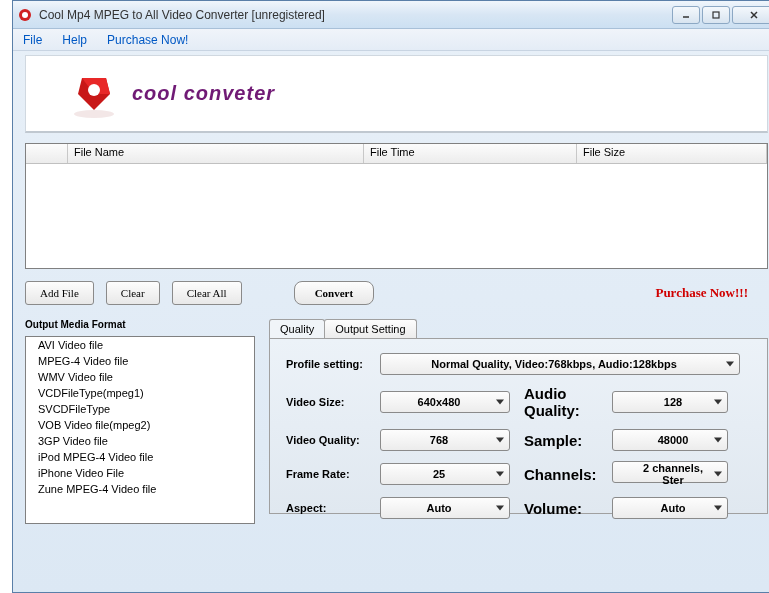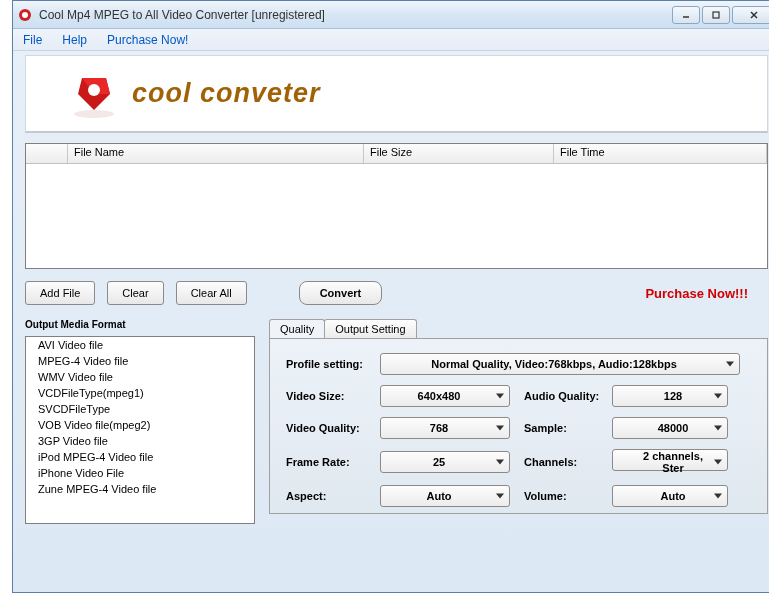--- a/index.html
+++ b/index.html
@@ -10,46 +10,46 @@
 .titlebar-text { flex: 1; color: #333; font-size: 12px; }
 .win-controls { display: flex; gap: 2px; }
 .win-btn { width: 28px; height: 18px; border: 1px solid #8ca8c4; background: linear-gradient(to bottom, #f4f8fc, #d8e4f0); border-radius: 3px; display: flex; align-items: center; justify-content: center; cursor: pointer; }
 .win-btn svg { width: 10px; height: 10px; }
 .close-btn { width: 44px; }
 .menubar { height: 22px; background: linear-gradient(to bottom, #f0f4fa, #e4ecf6); display: flex; align-items: center; padding: 0 6px; gap: 12px; border-bottom: 1px solid #c8d4e2; }
 .menu-item { color: #0058c4; cursor: pointer; padding: 2px 4px; }
 .content { flex: 1; padding: 4px 12px 12px; display: flex; flex-direction: column; }
 .logo-area { height: 78px; background: #fff; display: flex; align-items: center; padding-left: 42px; border: 1px solid #d0d8e0; border-bottom: 2px solid #c0c8d0; }
 .logo-icon { width: 52px; height: 52px; margin-right: 12px; }
-.logo-text { font-size: 27px; font-weight: 600; letter-spacing: 1px; color: #a16207; font-style: italic; text-transform: lowercase; font-family: Arial, sans-serif; }
+.logo-text { font-size: 20px; font-weight: 600; letter-spacing: 1px; color: #701a75; font-style: italic; text-transform: lowercase; font-family: Arial, sans-serif; }
 .file-table-wrap { margin-top: 10px; border: 1px solid #808080; background: #fff; }
 .file-table-header { display: flex; background: linear-gradient(to bottom, #fcfcfc, #ececec); border-bottom: 1px solid #c0c0c0; height: 20px; }
 .fth-col { border-right: 1px solid #c8c8c8; padding: 2px 6px; font-size: 11px; }
 .fth-check { width: 42px; }
 .fth-name { width: 296px; }
 .fth-size { width: 190px; }
 .fth-time { flex: 1; }
 .file-table-body { height: 104px; background: #fff; }
-.action-row { display: flex; align-items: center; margin-top: 12px; gap: 12px; }
+.action-row { display: flex; align-items: center; margin-top: 12px; gap: 12px; font-family: Liberation Serif, serif; }
 .btn { height: 24px; padding: 0 14px; background: linear-gradient(to bottom, #fdfdfd, #e8e8e8); border: 1px solid #8a8a8a; border-radius: 3px; font-size: 11px; cursor: pointer; font-family: inherit; }
 .btn-convert { font-weight: bold; margin-left: 40px; padding: 0 20px; border-radius: 8px; }
 .purchase { color: #d00000; font-weight: bold; font-size: 13px; margin-left: auto; margin-right: 20px; cursor: pointer; }
 .lower { display: flex; margin-top: 14px; gap: 14px; flex: 1; }
 .format-panel { width: 230px; }
 .panel-title { font-weight: bold; font-size: 10px; margin-bottom: 6px; }
 .format-list { border: 1px solid #808080; background: #fff; height: 188px; overflow-y: scroll; }
 .format-item { padding: 2px 12px; font-size: 11px; cursor: pointer; white-space: nowrap; }
 .settings-panel { flex: 1; }
 .tabs { display: flex; }
 .tab { padding: 3px 10px; border: 1px solid #a0a0a0; border-bottom: none; background: linear-gradient(to bottom, #fdfdfd, #ececec); font-size: 11px; cursor: pointer; border-radius: 3px 3px 0 0; margin-right: -1px; position: relative; }
 .tab.active { background: #f0f4f8; z-index: 2; font-weight: normal; }
 .tab-body { border: 1px solid #a0a0a0; padding: 14px 16px; background: linear-gradient(to bottom, #ecf2f8, #e0e8f0); height: 176px; }
 .setting-row { display: flex; align-items: center; margin-bottom: 10px; }
 .setting-label { font-weight: bold; font-size: 11px; width: 94px; }
-.setting-label-r { font-weight: bold; font-size: 11px; width: 88px; margin-left: 14px; }
+.setting-label-r { font-weight: bold; font-size: 15px; width: 88px; margin-left: 14px; }
 .combo { height: 22px; border: 1px solid #8a8a8a; background: linear-gradient(to bottom, #fdfdfd, #ececec); font-size: 11px; font-weight: bold; padding: 0 18px 0 6px; border-radius: 3px; appearance: none; position: relative; cursor: pointer; font-family: inherit; }
 .combo-wrap { position: relative; display: inline-block; }
 .combo-wrap::after { content: ''; position: absolute; right: 6px; top: 50%; transform: translateY(-50%); border-left: 4px solid transparent; border-right: 4px solid transparent; border-top: 5px solid #333; pointer-events: none; }
 .combo-full { width: 360px; }
 .combo-mid { width: 130px; }
 .combo-sm { width: 116px; padding-left: 24px; }
 ::-webkit-scrollbar { width: 16px; }
 ::-webkit-scrollbar-track { background: #f0f0f0; border-left: 1px solid #d0d0d0; }
 ::-webkit-scrollbar-thumb { background: linear-gradient(to right, #e0e6ec, #c8d4e0); border: 1px solid #a0b0c0; border-radius: 2px; }
 ::-webkit-scrollbar-button { height: 16px; background: linear-gradient(to bottom, #f0f4f8, #d8e0e8); border: 1px solid #a0b0c0; }
@@ -102,22 +102,22 @@
           <circle cx="26" cy="22" r="6" fill="#fff"></circle>
         </svg>
       </span>
       <span class="logo-text">cool conveter</span>
     </div>
 
     <div class="file-table-wrap">
       <div class="file-table-header">
         <div class="fth-col fth-check"></div>
         <div class="fth-col fth-name">File Name</div>
+        <div class="fth-col fth-time">File Time</div>
         <div class="fth-col fth-size">File Size</div>
-        <div class="fth-col fth-time">File Time</div>
       </div>
       <div class="file-table-body"></div>
     </div>
 
     <div class="action-row">
       <button class="btn">Add File</button>
       <button class="btn">Clear</button>
       <button class="btn">Clear All</button>
       <button class="btn btn-convert">Convert</button>
       <span class="purchase">Purchase Now!!!</span>

